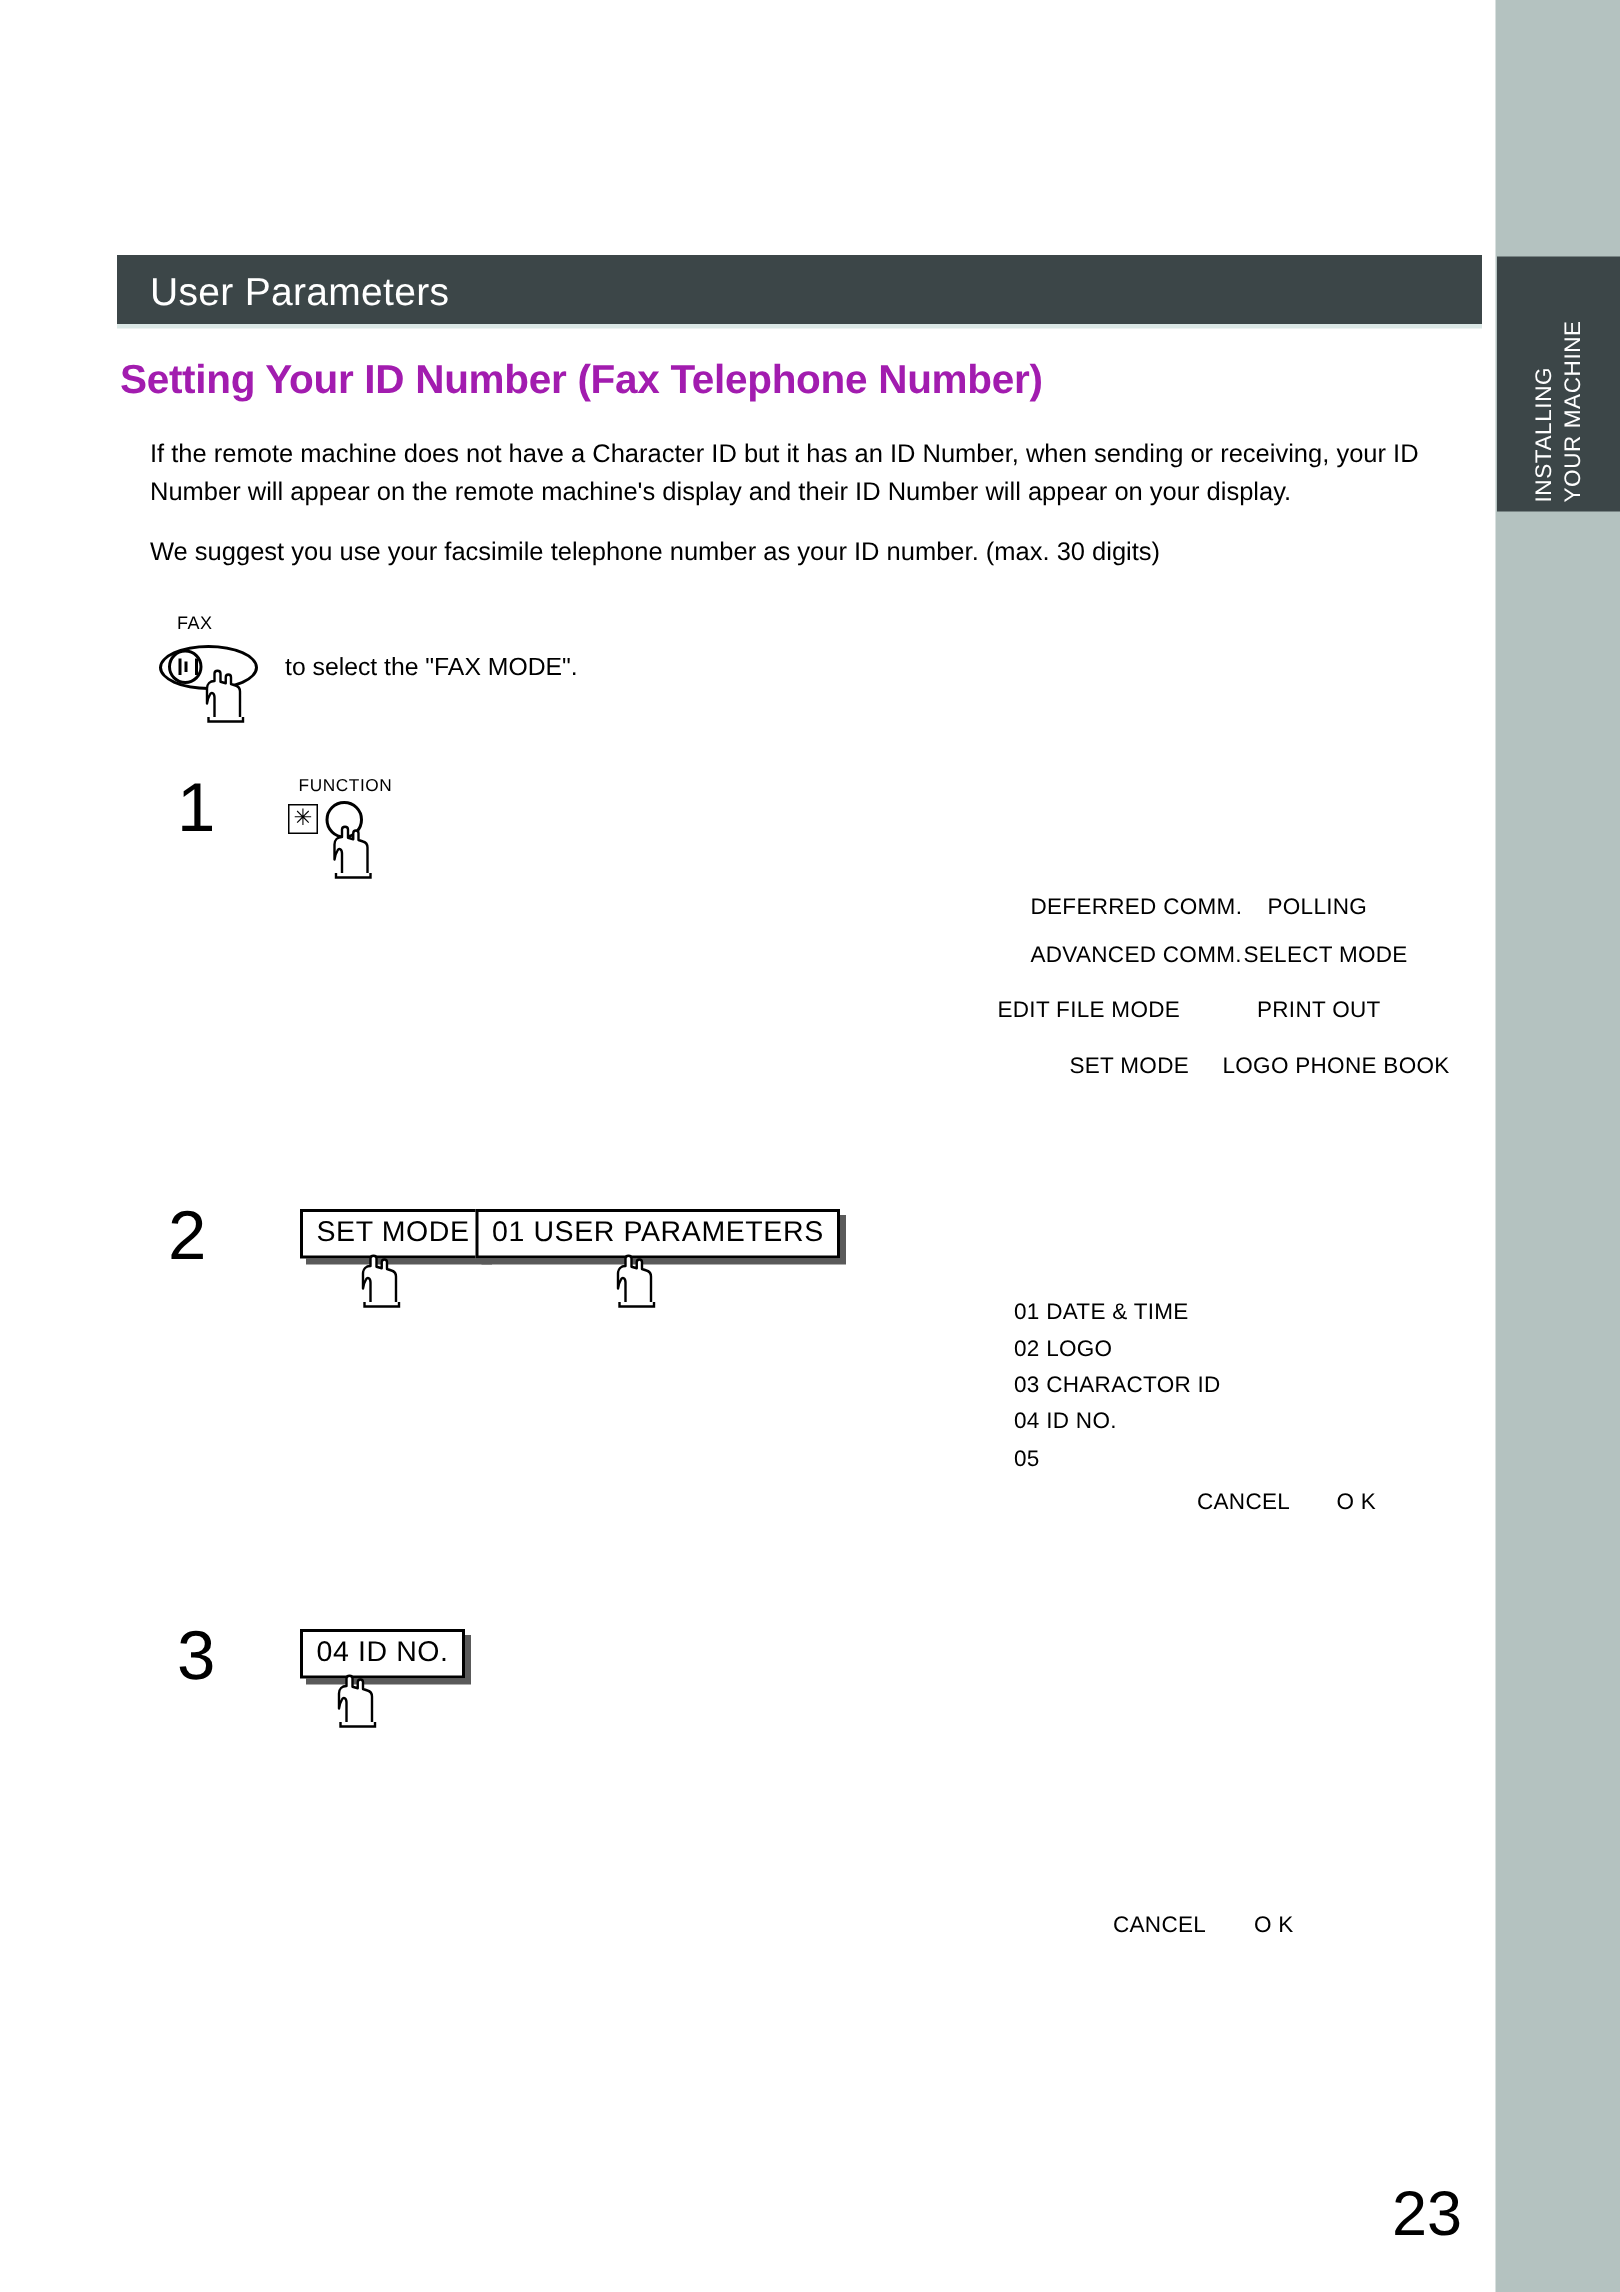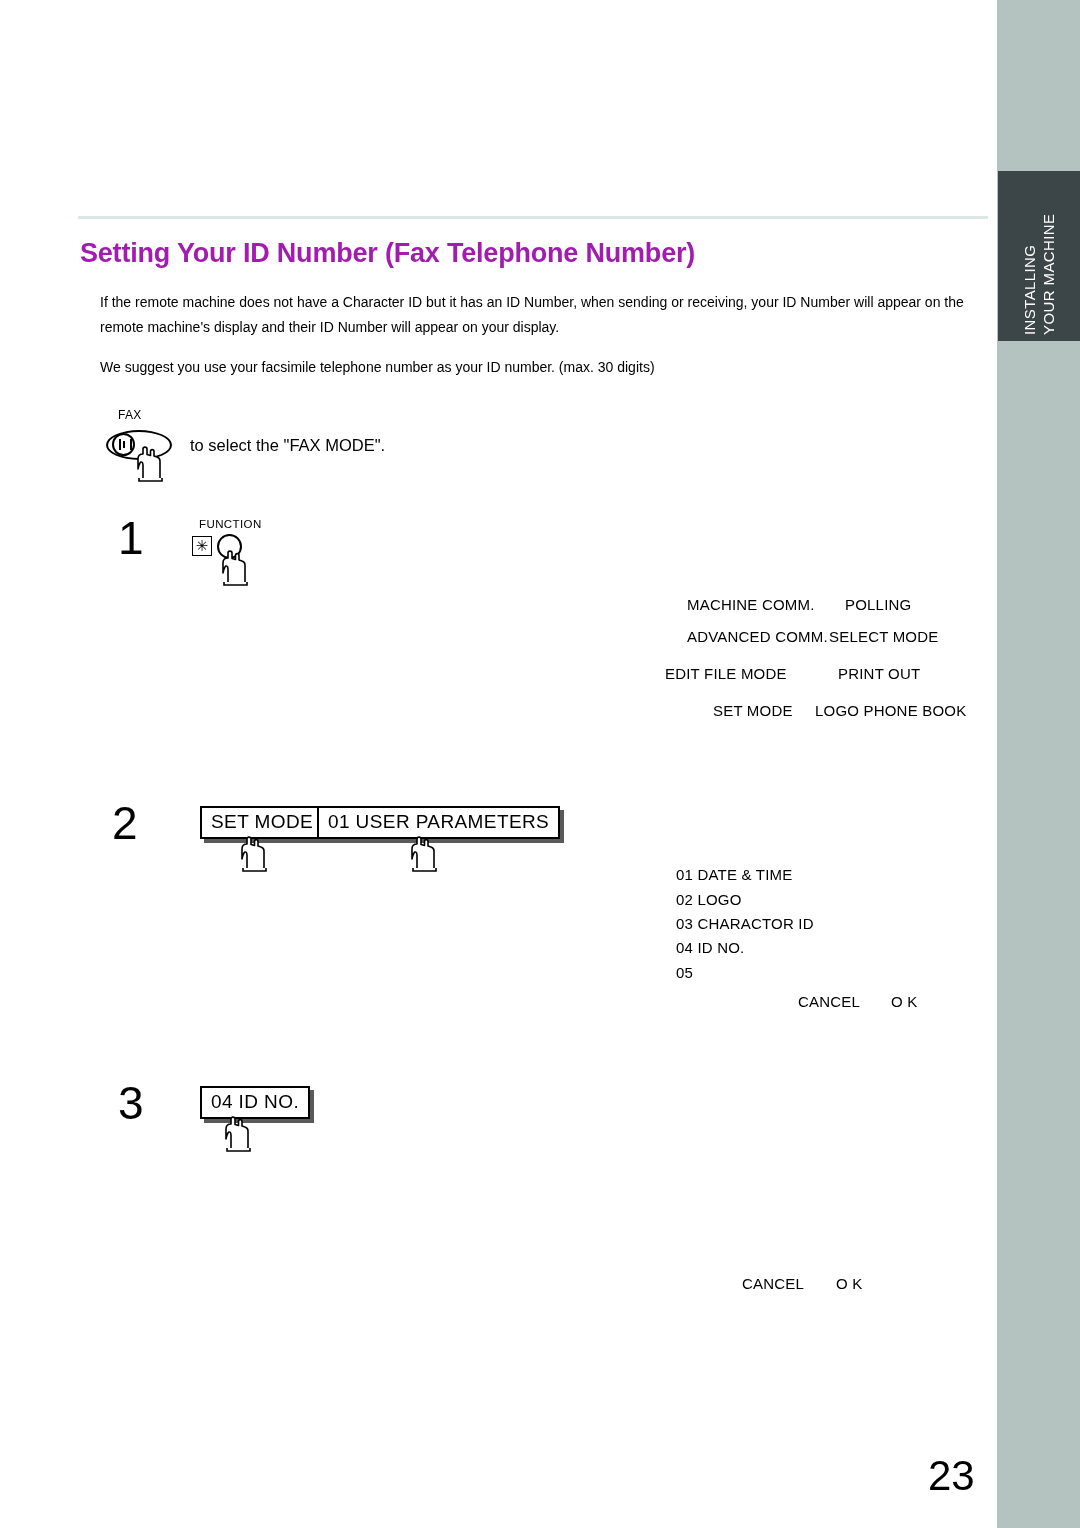--- a/index.html
+++ b/index.html
@@ -93,21 +93,21 @@
     top: 238px;
     font-size: 27px;
     font-weight: bold;
     letter-spacing: -0.2px;
     color: #a21caf;
   }
 
   
   .para {
     position: absolute;
-    font-size: 14px;
+    font-size: 17px;
     line-height: 25px;
     color: #000000;
   }
   .para-1 { left: 100px; top: 290px; width: 890px; }
   .para-2 { left: 100px; top: 355px; width: 880px; }
 
   
   .fax-line {
     position: absolute;
     left: 100px;
@@ -234,20 +234,23 @@
 <div id="page">
 
   <div class="edge-strip"></div>
   <div class="chapter-tab">
     <div class="chapter-tab-inner">
       <div class="chapter-tab-line">INSTALLING</div>
       <div class="chapter-tab-line">YOUR MACHINE</div>
     </div>
   </div>
 
+  <div class="section-bar">
+    <div class="section-bar-title">User Parameters</div>
+  </div>
   <div class="section-bar-underline"></div>
 
   <div class="page-heading">Setting Your ID Number (Fax Telephone Number)</div>
 
   <div class="para para-1">If the remote machine does not have a Character ID but it has an ID Number, when sending or receiving, your ID Number will appear on the remote machine's display and their ID Number will appear on your display.</div>
   <div class="para para-2">We suggest you use your facsimile telephone number as your ID number. (max. 30 digits)</div>
 
   <div class="fax-line">
     <span class="fax-btn-wrap">
       <span class="fax-caption">FAX</span>
@@ -273,21 +276,21 @@
     <div class="fn-circle"></div>
     <div class="hand" style="left:27px; top:30px;">
       <svg width="34" height="38" viewBox="0 0 34 38">
         <path d="M9 34 L9 21 C9 18 7 17 6 19 C4.5 21.5 4 25 4 25 L4 15 C4 12 6 10 9 10 L9 5 C9 2.5 13 2.5 13 5 L13 10.5 L16.5 11.5 L16.5 7.5 C16.5 5 20 5 20 7.5 L20 12 L23 13 C25 13.6 26 15 26 17 L26 34" fill="#ffffff" stroke="#000000" stroke-width="1.6" stroke-linejoin="round"></path>
         <path d="M5 34 L5 37 L28 37 L28 34" fill="none" stroke="#000000" stroke-width="1.6"></path>
       </svg>
     </div>
   </div>
 
   <div>
-    <div class="lcd-text" style="left:687px; top:596px;">MACHINE COMM.</div>
+    <div class="lcd-text" style="left:687px; top:596px;">DEFERRED COMM.</div>
     <div class="lcd-text" style="left:845px; top:596px;">POLLING</div>
 
     <div class="lcd-text" style="left:687px; top:628px;">ADVANCED COMM.</div>
     <div class="lcd-text" style="left:829px; top:628px;">SELECT MODE</div>
 
     <div class="lcd-text" style="left:665px; top:665px;">EDIT FILE MODE</div>
     <div class="lcd-text" style="left:838px; top:665px;">PRINT OUT</div>
 
     <div class="lcd-text" style="left:713px; top:702px;">SET MODE</div>
     <div class="lcd-text" style="left:815px; top:702px;">LOGO PHONE BOOK</div>

